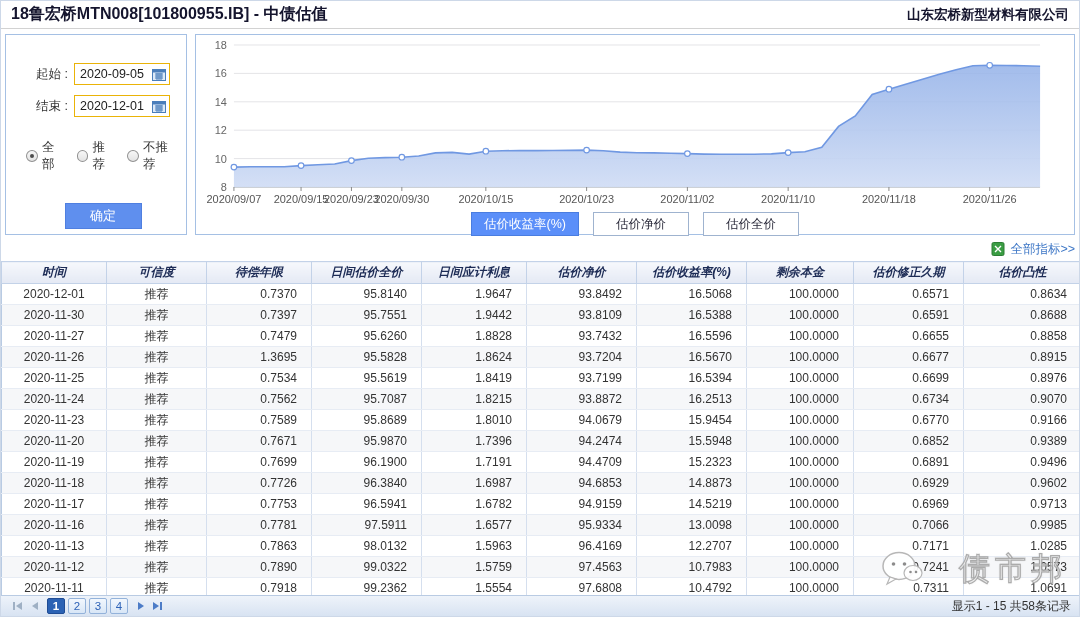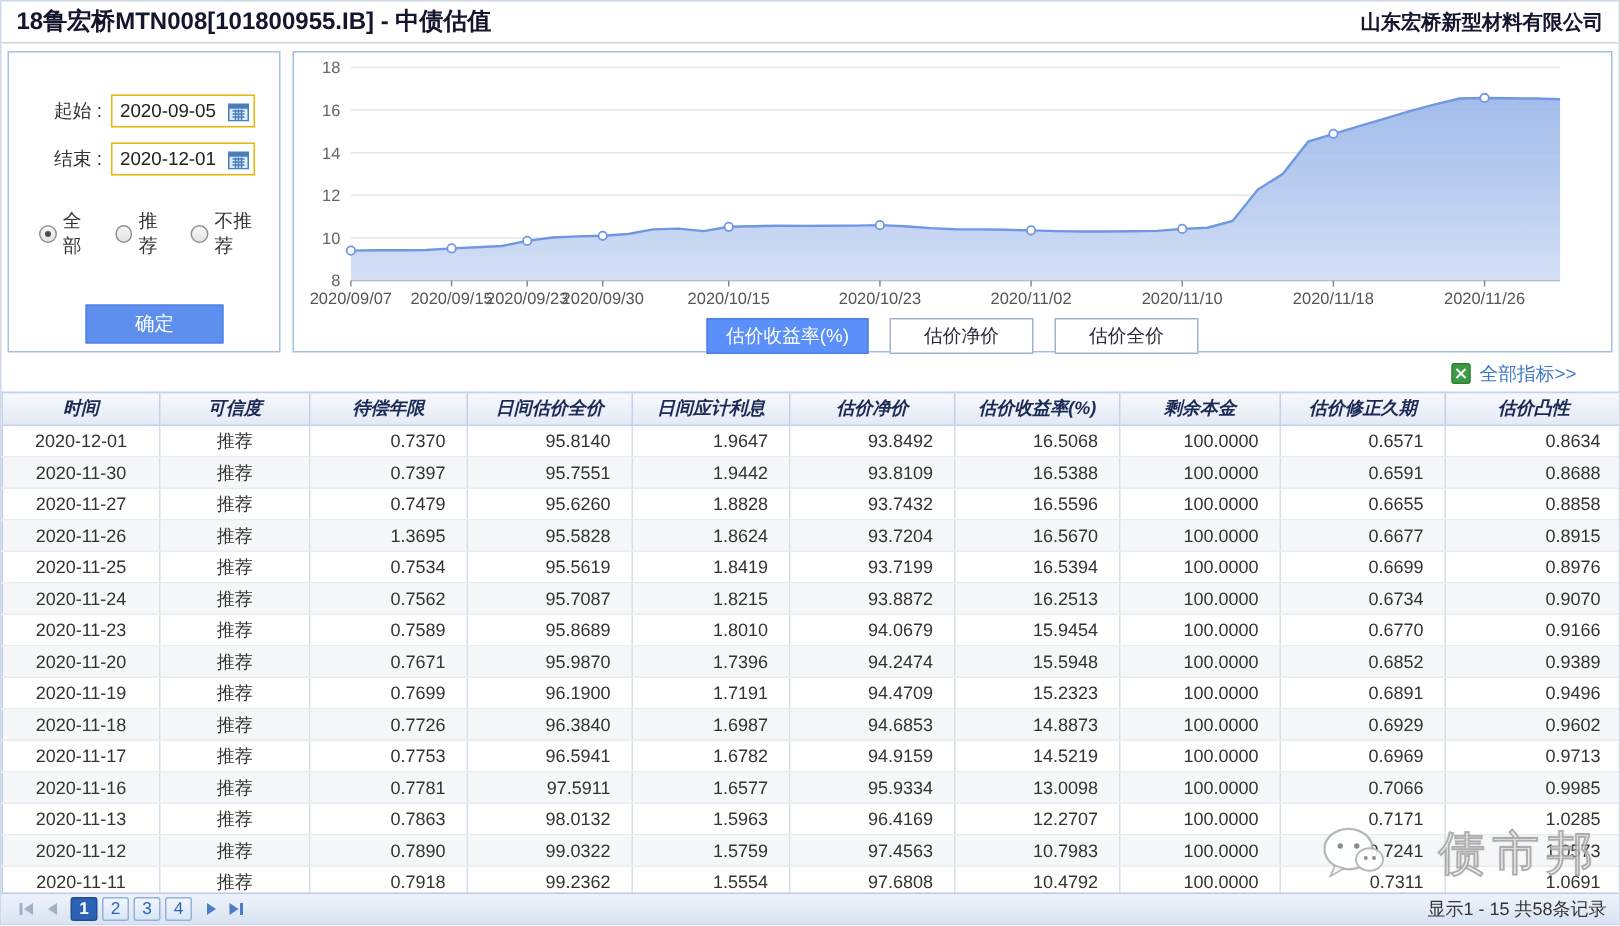--- a/index.html
+++ b/index.html
@@ -20,35 +20,35 @@
   .date-row .lbl { width:38px; }
   .inp-wrap { display:inline-flex; align-items:center; border:1px solid #eab308; height:22px; padding:0 3px 0 5px; background:#fff; }
   .inp-wrap input { border:none; outline:none; width:72px; font-size:12.5px; color:#222;
     font-family:"Liberation Sans","DejaVu Sans",sans-serif; background:transparent; }
   .radio-group { display:flex; justify-content:center; gap:10px; margin:22px 6px 0 6px; font-size:12.5px; color:#333; }
   .radio-item { display:inline-flex; align-items:center; gap:4px; cursor:pointer; }
   .radio { width:12px; height:12px; border:1px solid #919191; border-radius:50%;
     background:linear-gradient(#f7f7f7,#e3e3e3); position:relative; display:inline-block; }
   .radio.sel::after { content:""; position:absolute; left:3px; top:3px; width:4px; height:4px;
     border-radius:50%; background:#4d4d4d; }
-  .confirm-btn { display:block; margin:30px auto 0 auto; width:92px; height:26px;
+  .confirm-btn { display:block; margin:30px auto 0 auto; width:77px; height:26px;
     background:#5f8fee; color:#fff; border:1px solid #4f7fe0; font-size:13px; cursor:pointer;
     font-family:"Liberation Sans","DejaVu Sans",sans-serif; }
 
   .chart-panel { flex:1; border:1px solid #a5c0e4; padding:2px 0 0 0; }
   .chart-panel svg.chart { display:block; width:100%; height:172px; }
   .metric-tabs { text-align:center; margin-top:3px; }
   .mtab { display:inline-block; min-width:96px; height:24px; margin:0 7px; padding:0 12px;
     font-size:12.5px; background:#fff; border:1px solid #9fb3cf; color:#2a2a3a; cursor:pointer;
     font-family:"Liberation Sans","DejaVu Sans",sans-serif; }
   .mtab.sel { background:#5b8ff9; border-color:#4a7de0; color:#fff; }
 
   
   .indicator-row { height:24px; display:flex; align-items:center; justify-content:flex-end;
-    padding-right:28px; gap:5px; }
+    padding-right:4px; gap:5px; }
   .indicator-link { font-size:12.5px; color:#3e77c6; cursor:pointer; text-decoration:none; }
 
   
   table.grid { width:100%; border-collapse:collapse; table-layout:fixed; font-size:12px;
     border:1px solid #b9cbe3; }
   table.grid th { height:22px; font-weight:bold; color:#1c2b55; text-align:center;
     background:linear-gradient(#f6f8fc,#e4e9f4); border:1px solid #c3d2e8;font-style:italic; }
   table.grid td { height:21px; color:#333; border-right:1px solid #d5dfee; border-bottom:1px solid #e7ecf4;
     text-align:right; padding-right:14px; white-space:nowrap; overflow:hidden; }
   table.grid td:nth-child(1), table.grid td:nth-child(2) { text-align:center; padding-right:0; }

